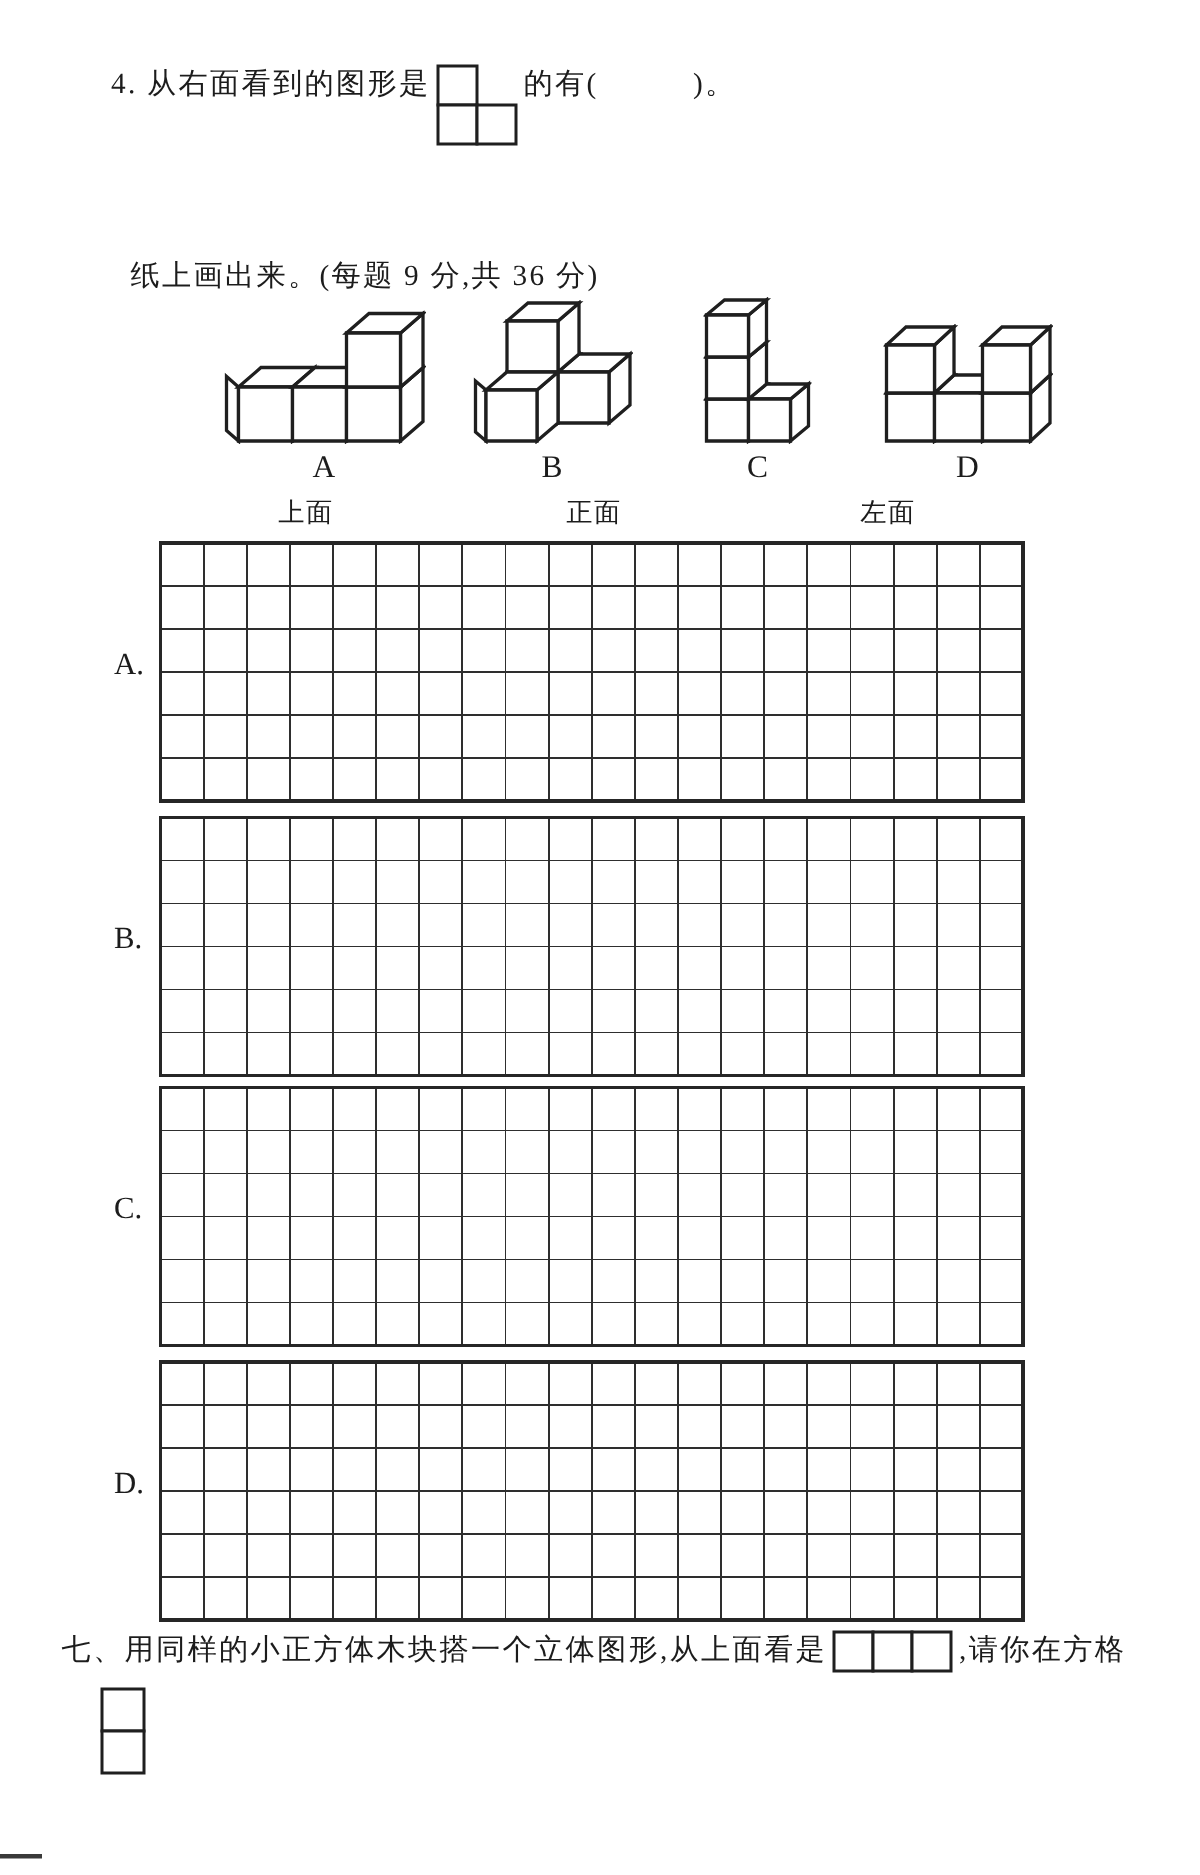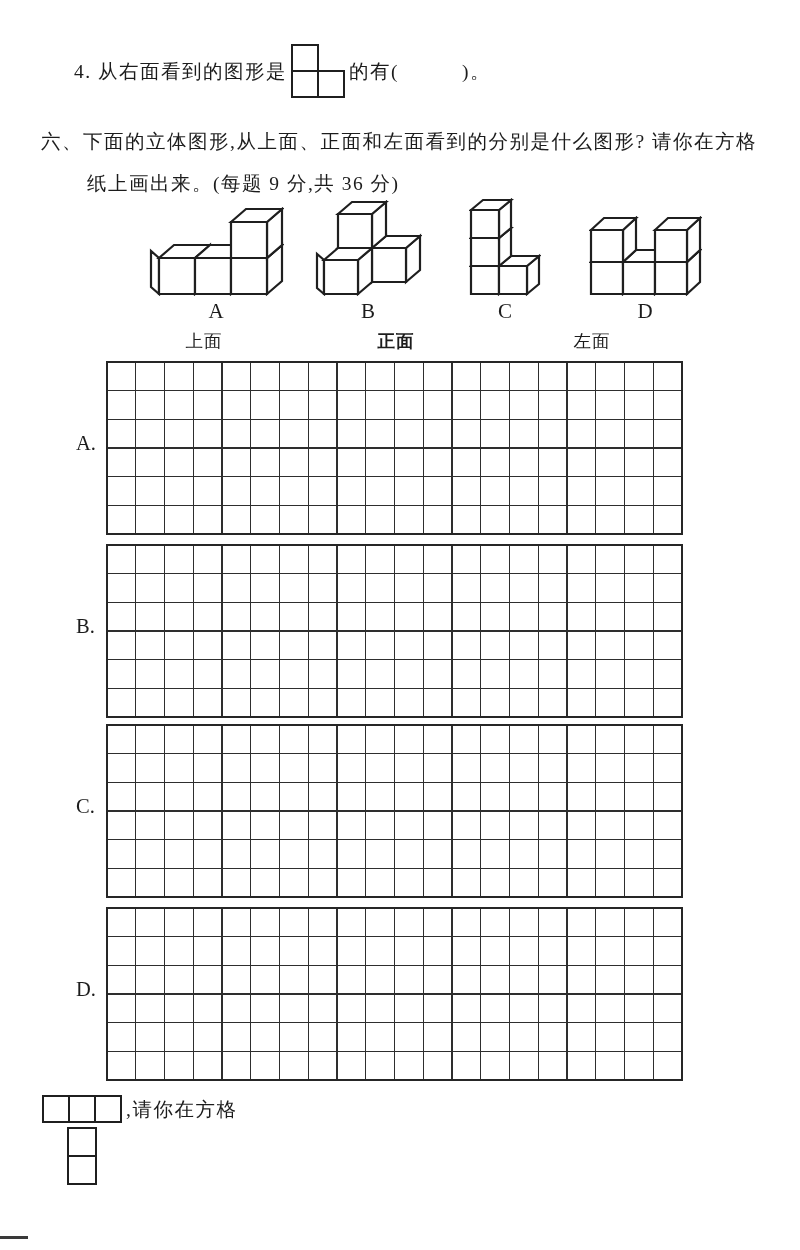--- a/index.html
+++ b/index.html
@@ -7,21 +7,21 @@
     position:relative;
     width:800px;height:1250px;
     margin:0 auto;
     background:#ffffff;
     font-family:"Liberation Serif","DejaVu Serif",serif;
     color:#1c1c1c;
     overflow:hidden;
   }
   .txt{font-size:19.5px;letter-spacing:1.5px;white-space:nowrap;}
   .abs{position:absolute;}
-  .flexrow{position:absolute;display:flex;align-items:center;gap:3px;}
+  .flexrow{position:absolute;display:flex;gap:3px;}
   .q4row{left:74px;top:42px;height:58px;}
   .t6a{left:41px;top:128px;}
   .t6b{left:87px;top:170px;}
   .fig{
     position:absolute;top:194px;height:128px;
     display:flex;flex-direction:column;
     justify-content:flex-end;align-items:center;
   }
   .figlabel{font-size:21px;margin-top:4px;letter-spacing:0;line-height:22px;}
   .vlabel{position:absolute;top:329px;font-size:17.5px;letter-spacing:1px;transform:translateX(-50%);white-space:nowrap;}
@@ -40,21 +40,20 @@
   <div class="flexrow q4row">
     <span class="txt">4. 从右面看到的图形是</span>
     <svg width="56" height="56" viewBox="-2 -2 56 56">
         <rect x="0" y="0" width="26" height="26" fill="#fff" stroke="#1f1f1f" stroke-width="2"></rect>
         <rect x="0" y="26" width="26" height="26" fill="#fff" stroke="#1f1f1f" stroke-width="2"></rect>
         <rect x="26" y="26" width="26" height="26" fill="#fff" stroke="#1f1f1f" stroke-width="2"></rect>
       </svg>
     <span class="txt">的有(　　　)。</span>
   </div>
 
-  <div class="abs t6a txt">六、下面的立体图形,从上面、正面和左面看到的分别是什么图形? 请你在方格</div>
   <div class="abs t6b txt">纸上画出来。(每题 9 分,共 36 分)</div>
 
   <div class="fig" style="left:140px;width:152px;">
     <svg width="135" height="89" viewBox="-10 -87 135 89">
         <polygon points="0,0 -8,-7 -8,-43 0,-36" fill="#fff" stroke="#1f1f1f" stroke-width="2.2" stroke-linejoin="miter"></polygon>
         <polygon points="36,0 51,-13 51,-49 36,-36" fill="#fff" stroke="#1f1f1f" stroke-width="2.2" stroke-linejoin="miter"></polygon>
         <polygon points="0,-36 15,-49 51,-49 36,-36" fill="#fff" stroke="#1f1f1f" stroke-width="2.2" stroke-linejoin="miter"></polygon>
         <polygon points="0,0 36,0 36,-36 0,-36" fill="#fff" stroke="#1f1f1f" stroke-width="2.2" stroke-linejoin="miter"></polygon>
         <polygon points="72,0 87,-13 87,-49 72,-36" fill="#fff" stroke="#1f1f1f" stroke-width="2.2" stroke-linejoin="miter"></polygon>
         <polygon points="36,-36 51,-49 87,-49 72,-36" fill="#fff" stroke="#1f1f1f" stroke-width="2.2" stroke-linejoin="miter"></polygon>
@@ -118,21 +117,21 @@
         <polygon points="0,-64 13,-76 45,-76 32,-64" fill="#fff" stroke="#1f1f1f" stroke-width="2.2" stroke-linejoin="miter"></polygon>
         <polygon points="0,-32 32,-32 32,-64 0,-64" fill="#fff" stroke="#1f1f1f" stroke-width="2.2" stroke-linejoin="miter"></polygon>
         <polygon points="96,-32 109,-44 109,-76 96,-64" fill="#fff" stroke="#1f1f1f" stroke-width="2.2" stroke-linejoin="miter"></polygon>
         <polygon points="64,-64 77,-76 109,-76 96,-64" fill="#fff" stroke="#1f1f1f" stroke-width="2.2" stroke-linejoin="miter"></polygon>
         <polygon points="64,-32 96,-32 96,-64 64,-64" fill="#fff" stroke="#1f1f1f" stroke-width="2.2" stroke-linejoin="miter"></polygon>
       </svg>
     <div class="figlabel">D</div>
   </div>
 
   <span class="vlabel" style="left:204px;">上面</span>
-  <span class="vlabel" style="left:396px;font-weight:bold;">正面</span>
+  <span class="vlabel" style="left:396px;">正面</span>
   <span class="vlabel" style="left:592px;">左面</span>
 
   <span class="glabel" style="top:432px;">A.</span>
   <svg class="grid" style="top:360px;" width="579" height="176" viewBox="-2 -2 579 176" shape-rendering="crispEdges">
       <line x1="28.75" y1="0" x2="28.75" y2="172" stroke="#2e2e2e" stroke-width="1.3"></line>
       <line x1="57.5" y1="0" x2="57.5" y2="172" stroke="#2e2e2e" stroke-width="1.3"></line>
       <line x1="86.25" y1="0" x2="86.25" y2="172" stroke="#2e2e2e" stroke-width="1.3"></line>
       <line x1="115" y1="0" x2="115" y2="172" stroke="#2e2e2e" stroke-width="1.3"></line>
       <line x1="143.75" y1="0" x2="143.75" y2="172" stroke="#2e2e2e" stroke-width="1.3"></line>
       <line x1="172.5" y1="0" x2="172.5" y2="172" stroke="#2e2e2e" stroke-width="1.3"></line>
@@ -238,20 +237,21 @@
       <line x1="546.25" y1="0" x2="546.25" y2="172" stroke="#2e2e2e" stroke-width="1.3"></line>
       <line x1="0" y1="28.666666666666668" x2="575" y2="28.666666666666668" stroke="#2e2e2e" stroke-width="1.3"></line>
       <line x1="0" y1="57.333333333333336" x2="575" y2="57.333333333333336" stroke="#2e2e2e" stroke-width="1.3"></line>
       <line x1="0" y1="86" x2="575" y2="86" stroke="#2e2e2e" stroke-width="1.3"></line>
       <line x1="0" y1="114.66666666666667" x2="575" y2="114.66666666666667" stroke="#2e2e2e" stroke-width="1.3"></line>
       <line x1="0" y1="143.33333333333334" x2="575" y2="143.33333333333334" stroke="#2e2e2e" stroke-width="1.3"></line>
       <rect x="0" y="0" width="575" height="172" fill="none" stroke="#262626" stroke-width="2.6"></rect>
     </svg>
 
   <div class="flexrow q7a">
+    <span class="txt">七、用同样的小正方体木块搭一个立体图形,从上面看是</span>
     <svg width="82" height="30" viewBox="-2 -2 82 30">
         <rect x="0" y="0" width="26" height="26" fill="#fff" stroke="#1f1f1f" stroke-width="2"></rect>
         <rect x="26" y="0" width="26" height="26" fill="#fff" stroke="#1f1f1f" stroke-width="2"></rect>
         <rect x="52" y="0" width="26" height="26" fill="#fff" stroke="#1f1f1f" stroke-width="2"></rect>
       </svg>
     <span class="txt">,请你在方格</span>
   </div>
   <div class="flexrow q7b">
     <svg width="32" height="60" viewBox="-2 -2 32 60">
         <rect x="0" y="0" width="28" height="28" fill="#fff" stroke="#1f1f1f" stroke-width="2"></rect>

